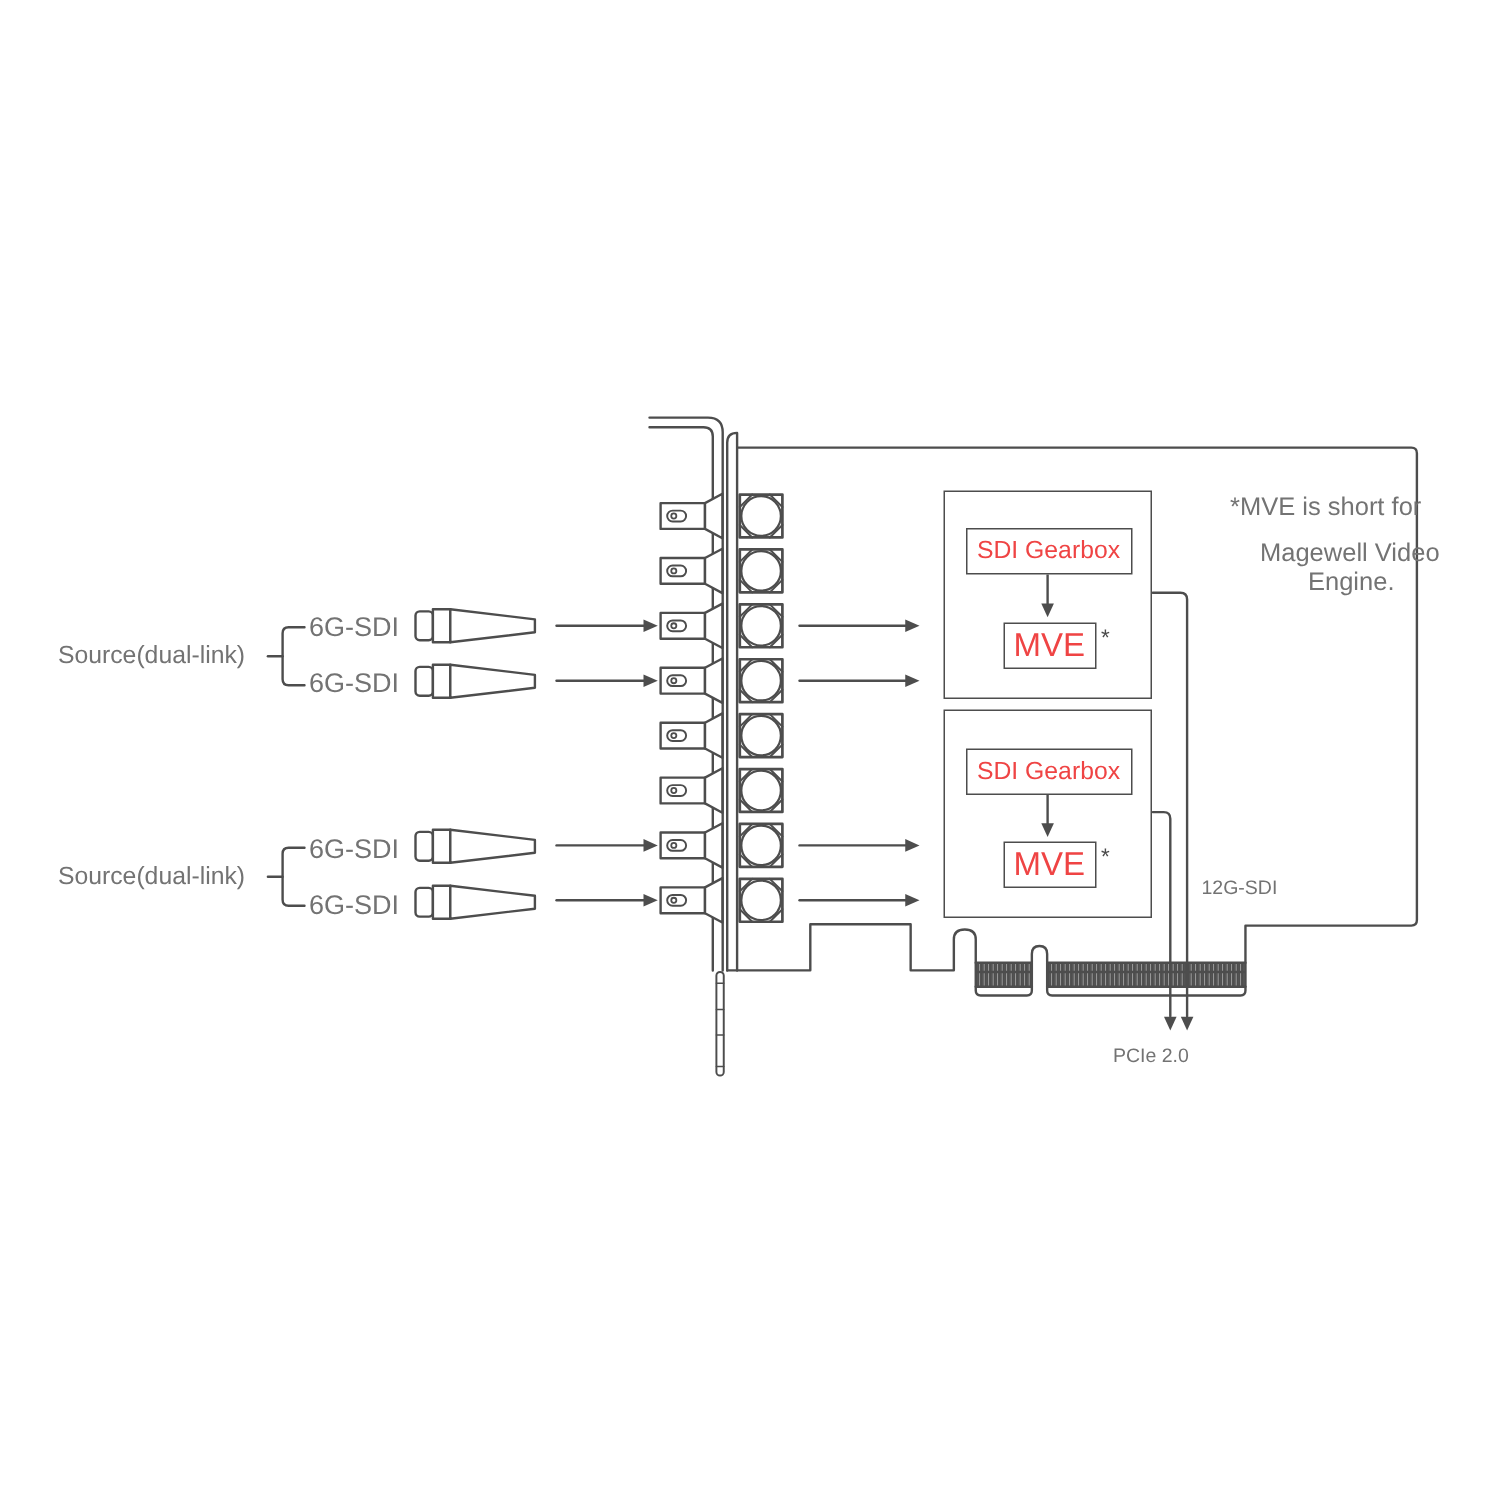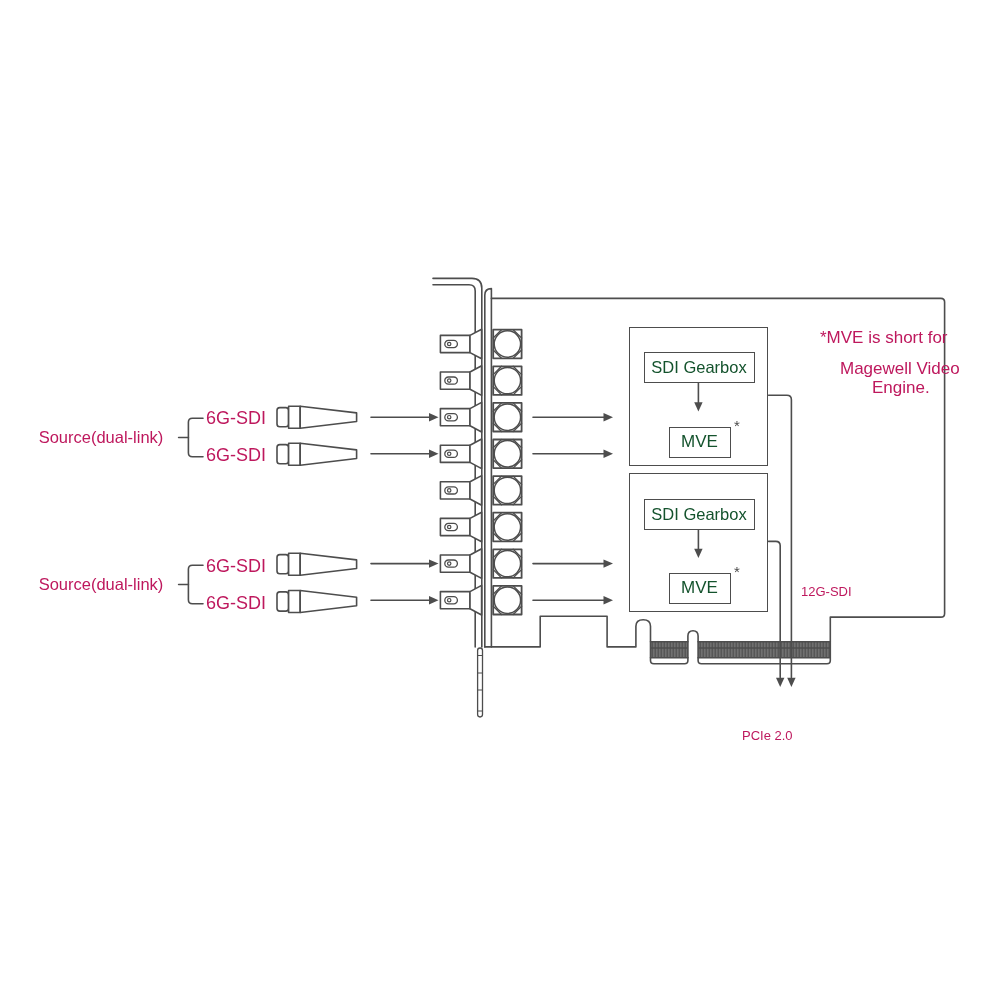--- a/index.html
+++ b/index.html
@@ -1,28 +1,28 @@
 <!DOCTYPE html>
 <html><head>
 <meta charset="utf-8">
 <style>
   html,body{margin:0;padding:0;background:#ffffff;}
   .canvas{position:relative;width:1000px;height:1000px;background:#ffffff;
           font-family:"Liberation Sans","DejaVu Sans",sans-serif;overflow:hidden;}
   .art{position:absolute;left:0;top:0;}
-  .lbl{position:absolute;color:#be185d;white-space:nowrap;}
+  .lbl{position:absolute;color:#737373;white-space:nowrap;}
   .src-label{font-size:16.5px;line-height:23px;text-align:center;width:150px;}
   .sdi-label{font-size:18px;line-height:24px;text-align:center;}
   .big-label{font-size:13px;line-height:24px;}
   .note-line{font-size:17px;line-height:23px;}
   .block{position:absolute;border:1.6px solid #4d4d4d;box-sizing:border-box;background:transparent;}
   .inner-box{position:absolute;border:1.5px solid #4d4d4d;box-sizing:border-box;
-             display:flex;align-items:center;justify-content:center;color:#14532d;background:#fff;}
+             display:flex;align-items:center;justify-content:center;color:#ef4444;background:#fff;}
   .gearbox{left:13.5px;width:111px;height:30.5px;font-size:16.5px;}
-  .mve{left:38.5px;width:62px;height:30.5px;font-size:17px;margin-top:12px;}
+  .mve{left:38.5px;width:62px;height:30.5px;font-size:22px;}
   .ast{position:absolute;left:104px;font-size:15px;color:#4a4a4a;}
 </style>
 </head>
 <body>
 
 <div class="canvas">
 
   <svg class="art" width="1000" height="1000" viewBox="0 0 1000 1000" fill="none" stroke="#4d4d4d" stroke-width="1.6" stroke-linejoin="round" stroke-linecap="round">
 
     <defs>
@@ -158,15 +158,15 @@
     <div class="inner-box gearbox" style="top:25px;">SDI Gearbox</div>
     <div class="inner-box mve" style="top:87px;">MVE</div>
     <span class="ast" style="top:89px;">*</span>
   </div>
 
   <div class="lbl note-line" style="left:820px;top:326px;">*MVE is short for</div>
   <div class="lbl note-line" style="left:828px;top:357px;margin-left:12px;">Magewell Video</div>
   <div class="lbl note-line" style="left:872px;top:376px;">Engine.</div>
 
   <div class="lbl big-label" style="left:801px;top:580px;">12G-SDI</div>
-  <div class="lbl big-label" style="left:742px;top:724px;">PCIe 2.0</div>
+  <div class="lbl big-label" style="left:742px;top:692px;">PCIe 2.0</div>
 
 </div>
 
 </body></html>

